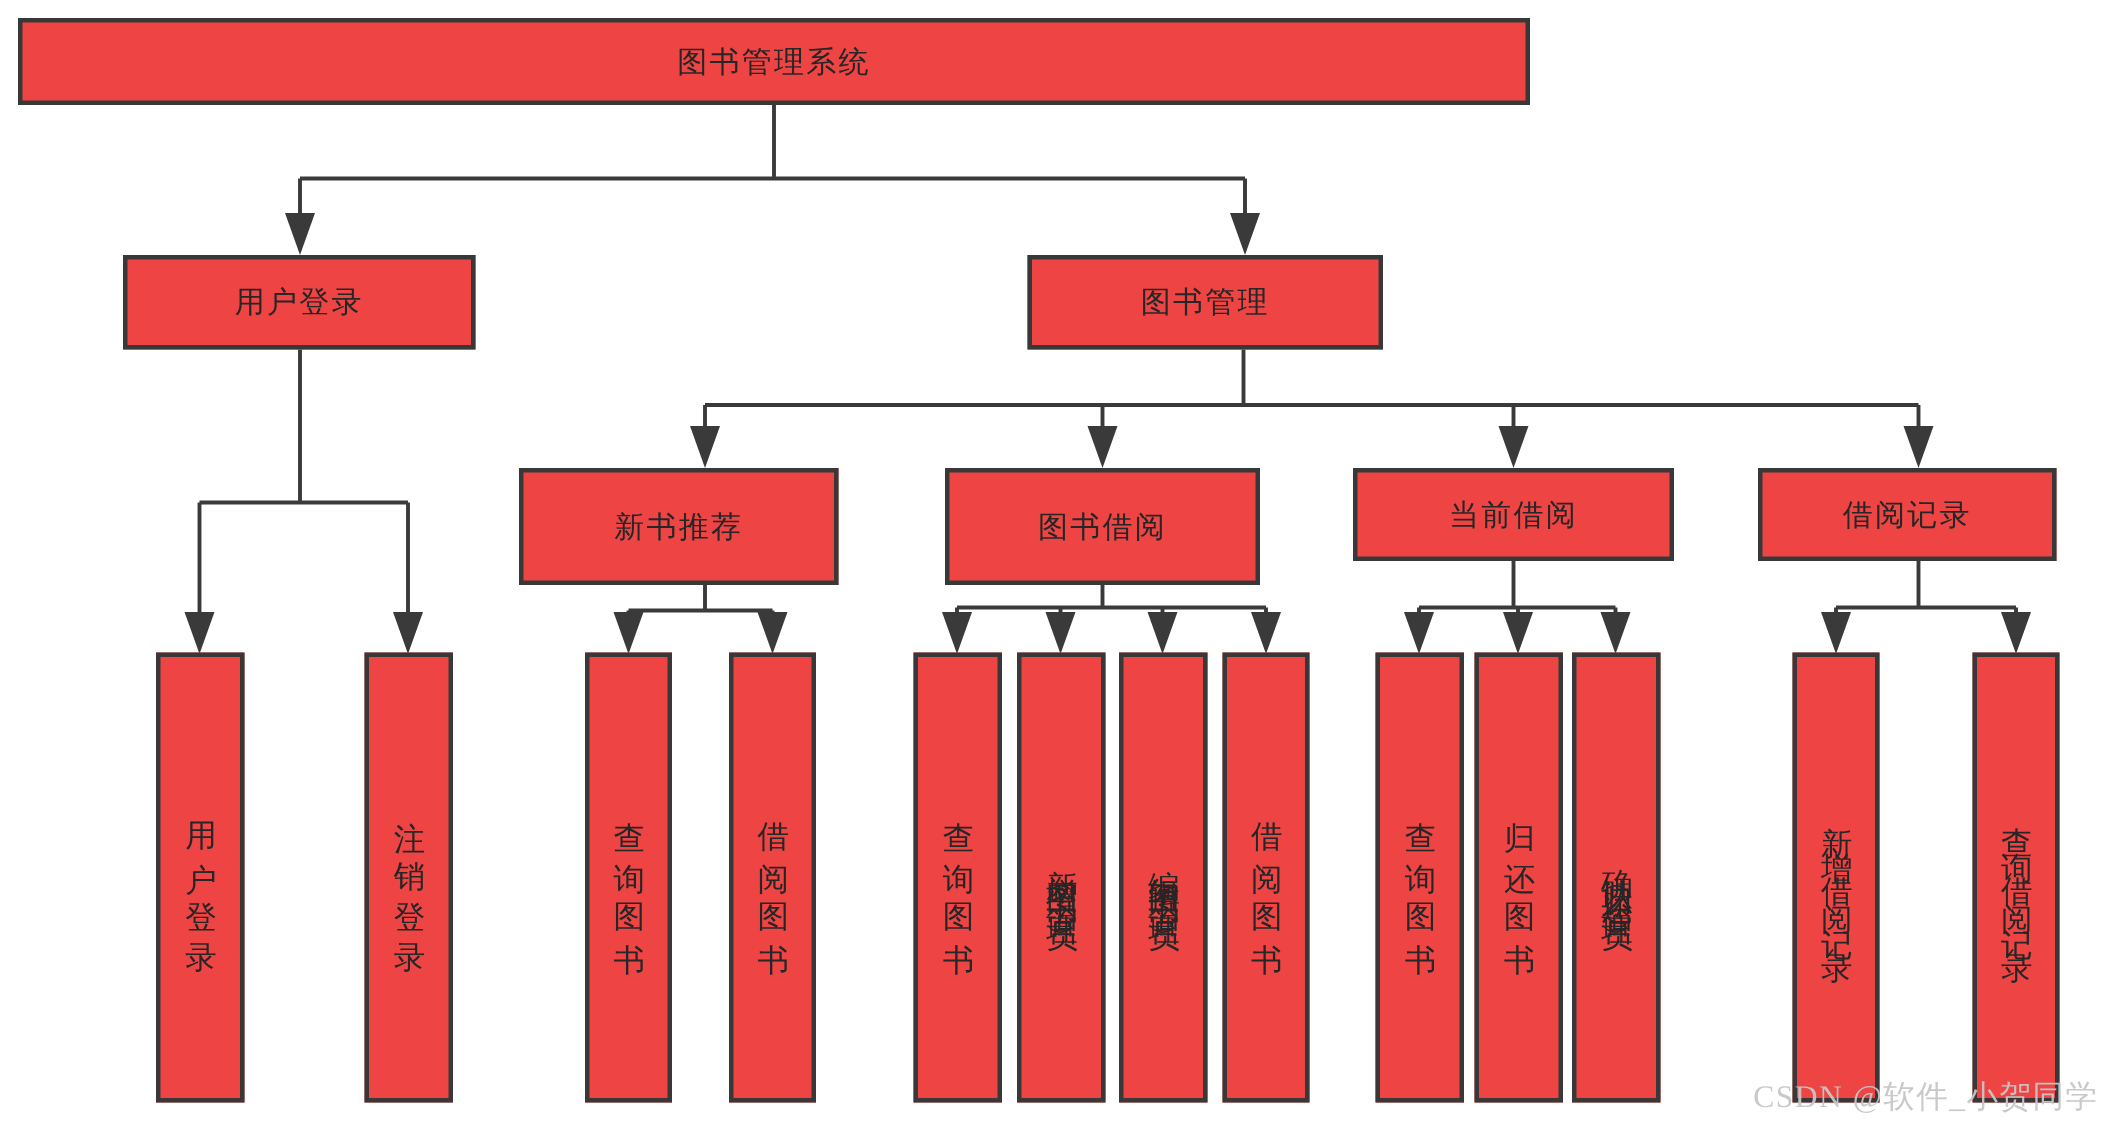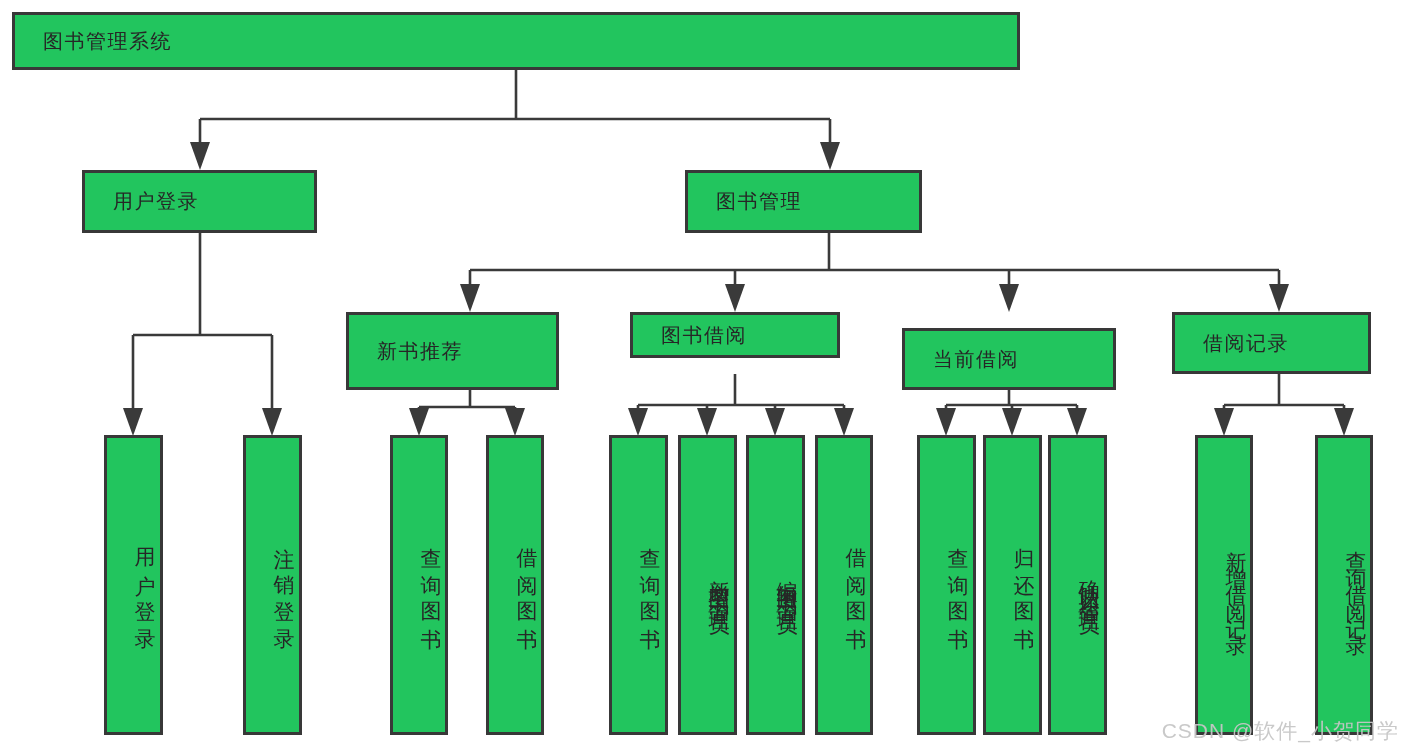--- a/index.html
+++ b/index.html
@@ -1,34 +1,34 @@
 <!DOCTYPE html>
 <html><head>
 <meta charset="utf-8">
 <style>
   html,body { margin:0; padding:0; }
   body {
     width:1405px; height:747px; background:#ffffff; position:relative; overflow:hidden;
     font-family:"Liberation Sans", sans-serif; color:#262626;
   }
   .box {
-    position:absolute; background:#22c55e; border:3px solid #383838; box-sizing:border-box;
-    display:flex; align-items:center; justify-content:flex-start; z-index:2;padding-left:28px;
+    position:absolute; background:#ef4444; border:3px solid #383838; box-sizing:border-box;
+    display:flex; align-items:center; justify-content:center; z-index:2;
   }
   .hbox { font-size:20px; letter-spacing:1.5px; }
   .leaf .vtext {
     writing-mode:vertical-rl; text-orientation:mixed; font-size:21px; line-height:1;
   }
   .sp-lg .vtext { letter-spacing:27px; }
   .sp-md .vtext { letter-spacing:17px; }
   .sp-sm .vtext { letter-spacing:5px; }
   #wires { position:absolute; left:0; top:0; z-index:1; }
   .watermark {
     position:absolute; right:6px; bottom:2px; z-index:3;
-    font-size:21px; color:rgba(198,198,198,0.95); letter-spacing:1px; white-space:nowrap;
+    font-size:21px; color:rgba(198,198,198,0.95); letter-spacing:1px; white-space:nowrap;font-family:Liberation Serif, serif;
   }
 </style>
 </head>
 <body>
 
 <svg id="wires" width="1405" height="747">
     <line x1="516" y1="70" x2="516" y2="119" stroke="#3a3a3a" stroke-width="2.6"></line>
     <line x1="200" y1="119" x2="830" y2="119" stroke="#3a3a3a" stroke-width="2.6"></line>
     <line x1="200" y1="119" x2="200" y2="150" stroke="#3a3a3a" stroke-width="2.6"></line>
     <line x1="830" y1="119" x2="830" y2="150" stroke="#3a3a3a" stroke-width="2.6"></line>
@@ -89,24 +89,24 @@
 <div class="box hbox" style="left:82px; top:170px; width:235px; height:63px">
   <span>用户登录</span>
 </div>
 <div class="box hbox" style="left:685px; top:170px; width:237px; height:63px">
   <span>图书管理</span>
 </div>
 
 <div class="box hbox" style="left:346px; top:312px; width:213px; height:78px">
   <span>新书推荐</span>
 </div>
-<div class="box hbox" style="left:630px; top:312px; width:210px; height:46px">
+<div class="box hbox" style="left:630px; top:312px; width:210px; height:78px">
   <span>图书借阅</span>
 </div>
-<div class="box hbox" style="left:902px; top:328px; width:214px; height:62px">
+<div class="box hbox" style="left:902px; top:312px; width:214px; height:62px">
   <span>当前借阅</span>
 </div>
 <div class="box hbox" style="left:1172px; top:312px; width:199px; height:62px">
   <span>借阅记录</span>
 </div>
 
 <div class="box leaf sp-lg" style="left:104px; top:435px; width:59px; height:300px">
   <span class="vtext">用户登录</span>
 </div>
 <div class="box leaf sp-lg" style="left:243px; top:435px; width:59px; height:300px">

